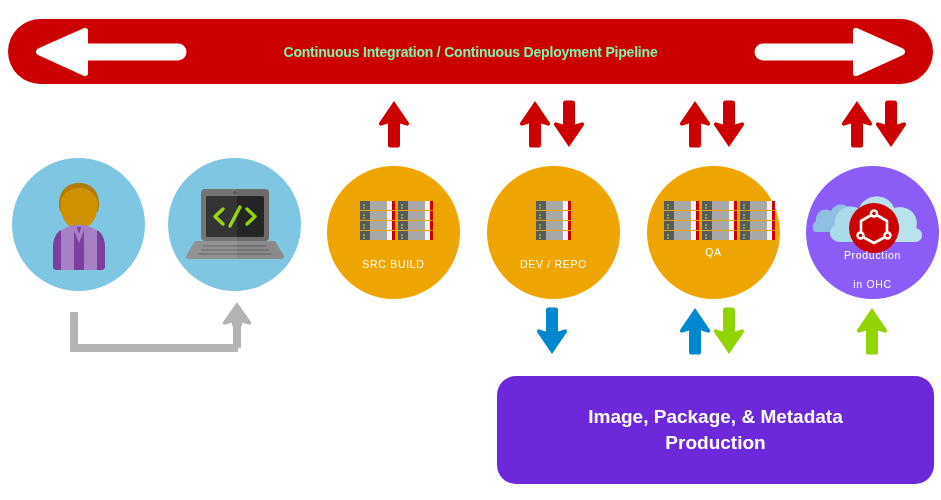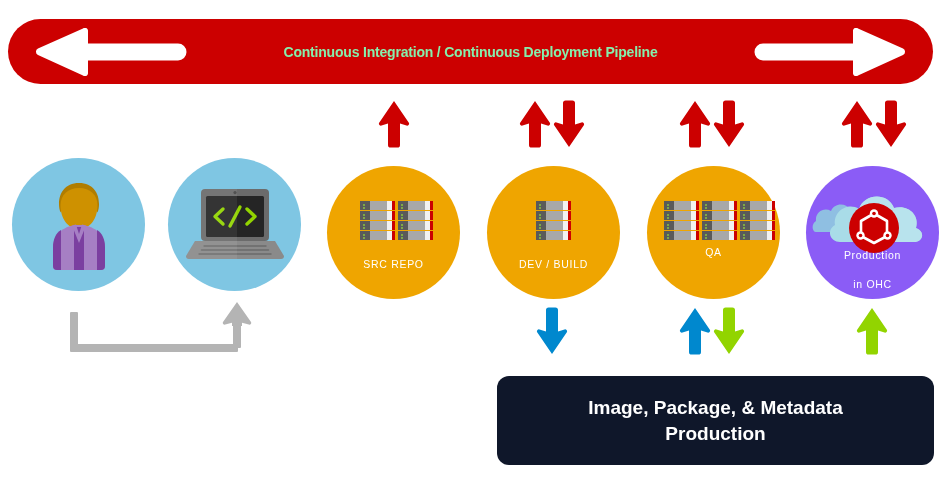--- a/index.html
+++ b/index.html
@@ -42,22 +42,22 @@
              border-radius:50%;left:3px;top:2.5px;}
   .ru .bay i.b{top:5.5px;}
   .ru .mid{flex:1;background:#a8a8a8;}
   .ru .w{width:5px;background:#f2f2f2;}
   .ru .r{width:3px;background:#CC0000;}
 
   
   .cloudwrap{position:absolute;}
 
   
-  .repo{position:absolute;left:497px;top:376px;width:437px;height:89px;
-        background:#0f172a;border-radius:12px;
+  .repo{position:absolute;left:497px;top:376px;width:437px;height:108px;
+        background:#6d28d9;border-radius:19px;
         display:flex;align-items:center;justify-content:center;}
   .repo-text{color:#ffffff;font-size:19px;font-weight:bold;text-align:center;
         line-height:26px;font-family:"Liberation Sans",sans-serif;}
 
   
   .arrow{position:absolute;}
   .connector{position:absolute;left:62px;top:300px;}
 </style>
 </head>
 <body>
@@ -238,21 +238,21 @@
             <div class="bay">
               <i></i>
               <i class="b"></i>
             </div>
             <div class="mid"></div>
             <div class="w"></div>
             <div class="r"></div>
           </div>
       </div>
     </div>
-    <div class="node-label" style="top:92px;">SRC REPO</div>
+    <div class="node-label" style="top:92px;">SRC BUILD</div>
   </div>
 
   <div class="node" style="left:487px;top:166px;width:133px;height:133px;background:#EFA500;">
     <div class="racks" style="left:49px;top:35px;">
       <div class="rack">
         <div class="ru">
             <div class="bay">
               <i></i>
               <i class="b"></i>
             </div>
@@ -282,21 +282,21 @@
             <div class="bay">
               <i></i>
               <i class="b"></i>
             </div>
             <div class="mid"></div>
             <div class="w"></div>
             <div class="r"></div>
           </div>
       </div>
     </div>
-    <div class="node-label" style="top:92px;">DEV / BUILD</div>
+    <div class="node-label" style="top:92px;">DEV / REPO</div>
   </div>
 
   <div class="node" style="left:647px;top:166px;width:133px;height:133px;background:#EFA500;">
     <div class="racks" style="left:17px;top:35px;">
       <div class="rack">
         <div class="ru">
             <div class="bay">
               <i></i>
               <i class="b"></i>
             </div>

